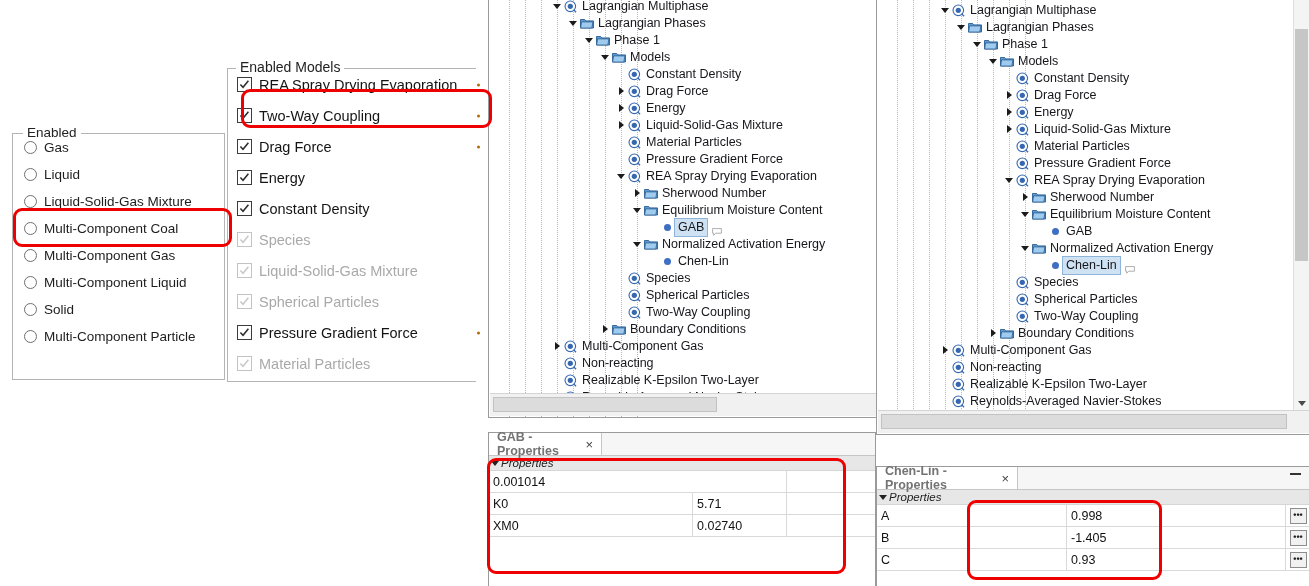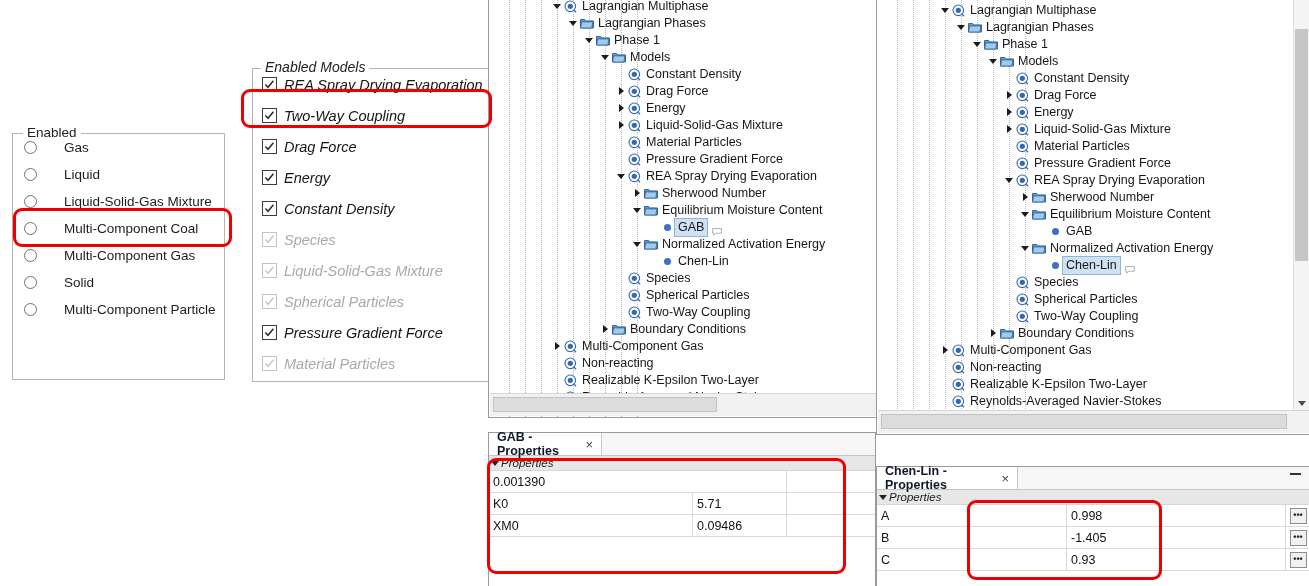--- a/index.html
+++ b/index.html
@@ -13,28 +13,28 @@
   .abs{position:absolute;}
 
   
   .redbox{position:absolute;border:3px solid #ee0000;border-radius:9px;pointer-events:none;z-index:50;}
 
   
   #material-panel{left:12px;top:133px;width:211px;height:245px;
      border:1px solid #b4b4b4;background:#fff;}
   #material-legend{position:absolute;left:10px;top:-9px;background:#fff;padding:0 4px;
      font-size:13.5px;color:#222;}
-  .radio-row{display:flex;align-items:center;height:27px;padding-left:11px;gap:20px;}
+  .radio-row{display:flex;align-items:center;height:27px;padding-left:11px;}
   .radio{width:11px;height:11px;border:1px solid #6f6f6f;border-radius:50%;
      background:#fff;margin-right:7px;flex:0 0 auto;}
   .radio-label{font-size:13.5px;color:#1d1d1d;white-space:nowrap;}
 
   
-  #models-panel{left:252px;top:68px;width:248px;height:312px;
-     border:1px solid #b4b4b4;border-right:none;background:#fff;font-style:italic;}
+  #models-panel{left:227px;top:68px;width:248px;height:312px;
+     border:1px solid #b4b4b4;border-right:none;background:#fff;}
   #models-legend{position:absolute;left:8px;top:-10px;background:#fff;padding:0 4px;
      font-size:14px;color:#222;}
   .chk-row{display:flex;align-items:center;height:31px;padding-left:9px;position:relative;}
   .chk{width:13px;height:13px;border:1.6px solid #3c3c3c;background:#fff;margin-right:7px;
      flex:0 0 auto;position:relative;}
   .chk.off{border-color:#c3c3c3;}
   .chk svg{position:absolute;left:0;top:0;}
   .chk-label{font-size:14.5px;color:#141414;white-space:nowrap;}
   .chk-row.dim .chk-label{color:#a9a9a9;}
   .act-dot{position:absolute;right:-4px;top:50%;width:3px;height:3px;border-radius:50%;
@@ -73,21 +73,21 @@
      border-left:4px solid transparent;border-right:4px solid transparent;}
   .chev.dn{top:4px;border-top:5px solid #4a4a4a;}
 
   
   .prop-pane{background:#fff;border:1px solid #9a9a9a;}
   #gab-pane{left:488px;top:432px;width:386px;height:154px;}
   #chen-pane{left:876px;top:466px;width:433px;height:120px;}
   .pane-tabbar{height:22px;background:#f6f6f6;border-bottom:1px solid #c6c6c6;position:relative;}
   .pane-tab{position:absolute;left:0;top:0;height:22px;background:#fff;border-right:1px solid #c6c6c6;
      display:flex;align-items:center;padding:0 8px;box-sizing:border-box;}
-  .pane-tab .ttl{font-size:12.5px;font-weight:bold;color:#0f172a;}
+  .pane-tab .ttl{font-size:12.5px;font-weight:bold;color:#737373;}
   .pane-tab .x{font-size:13px;color:#444;margin-left:7px;}
   .pane-min{position:absolute;right:9px;top:6px;width:11px;height:2px;background:#333;}
   .prop-head{height:14px;background:#e7e7e7;display:flex;align-items:center;padding-left:2px;
      border-bottom:1px solid #d6d6d6;}
   .prop-head .tri{width:0;height:0;border-left:4px solid transparent;border-right:4px solid transparent;
      border-top:5px solid #222;margin-right:2px;}
   .prop-head .txt{font-size:11.5px;color:#222;font-style:italic;}
   .prow{display:flex;height:21px;border-bottom:1px solid #d9d9d9;align-items:stretch;}
   .pkey{width:204px;display:flex;align-items:center;padding-left:4px;font-size:12.5px;color:#111;
      border-right:1px solid #d9d9d9;box-sizing:border-box;}
@@ -121,20 +121,24 @@
       <div class="radio-row">
         <span class="radio"></span>
         <span class="radio-label">Multi-Component Coal</span>
       </div>
       <div class="radio-row">
         <span class="radio"></span>
         <span class="radio-label">Multi-Component Gas</span>
       </div>
       <div class="radio-row">
         <span class="radio"></span>
+        <span class="radio-label">Multi-Component Liquid</span>
+      </div>
+      <div class="radio-row">
+        <span class="radio"></span>
         <span class="radio-label">Solid</span>
       </div>
       <div class="radio-row">
         <span class="radio"></span>
         <span class="radio-label">Multi-Component Particle</span>
       </div>
     </div>
 </div>
 
 <div class="abs" id="models-panel">
@@ -733,31 +737,31 @@
       <span class="ttl">GAB - Properties</span>
       <span class="x">×</span>
     </div>
   </div>
   <div class="prop-head">
     <span class="tri"></span>
     <span class="txt">Properties</span>
   </div>
   <div id="gab-rows">
       <div class="prow">
-        <div class="pval">0.001390</div>
+        <div class="pval">0.001014</div>
         <div class="pspare"></div>
       </div>
       <div class="prow">
         <div class="pkey">K0</div>
         <div class="pval">5.71</div>
         <div class="pspare"></div>
       </div>
       <div class="prow">
         <div class="pkey">XM0</div>
-        <div class="pval">0.09486</div>
+        <div class="pval">0.02740</div>
         <div class="pspare"></div>
       </div>
     </div>
 </div>
 
 <div class="abs prop-pane" id="chen-pane">
   <div class="pane-tabbar">
     <div class="pane-tab" style="width:141px">
       <span class="ttl">Chen-Lin - Properties</span>
       <span class="x">×</span>

